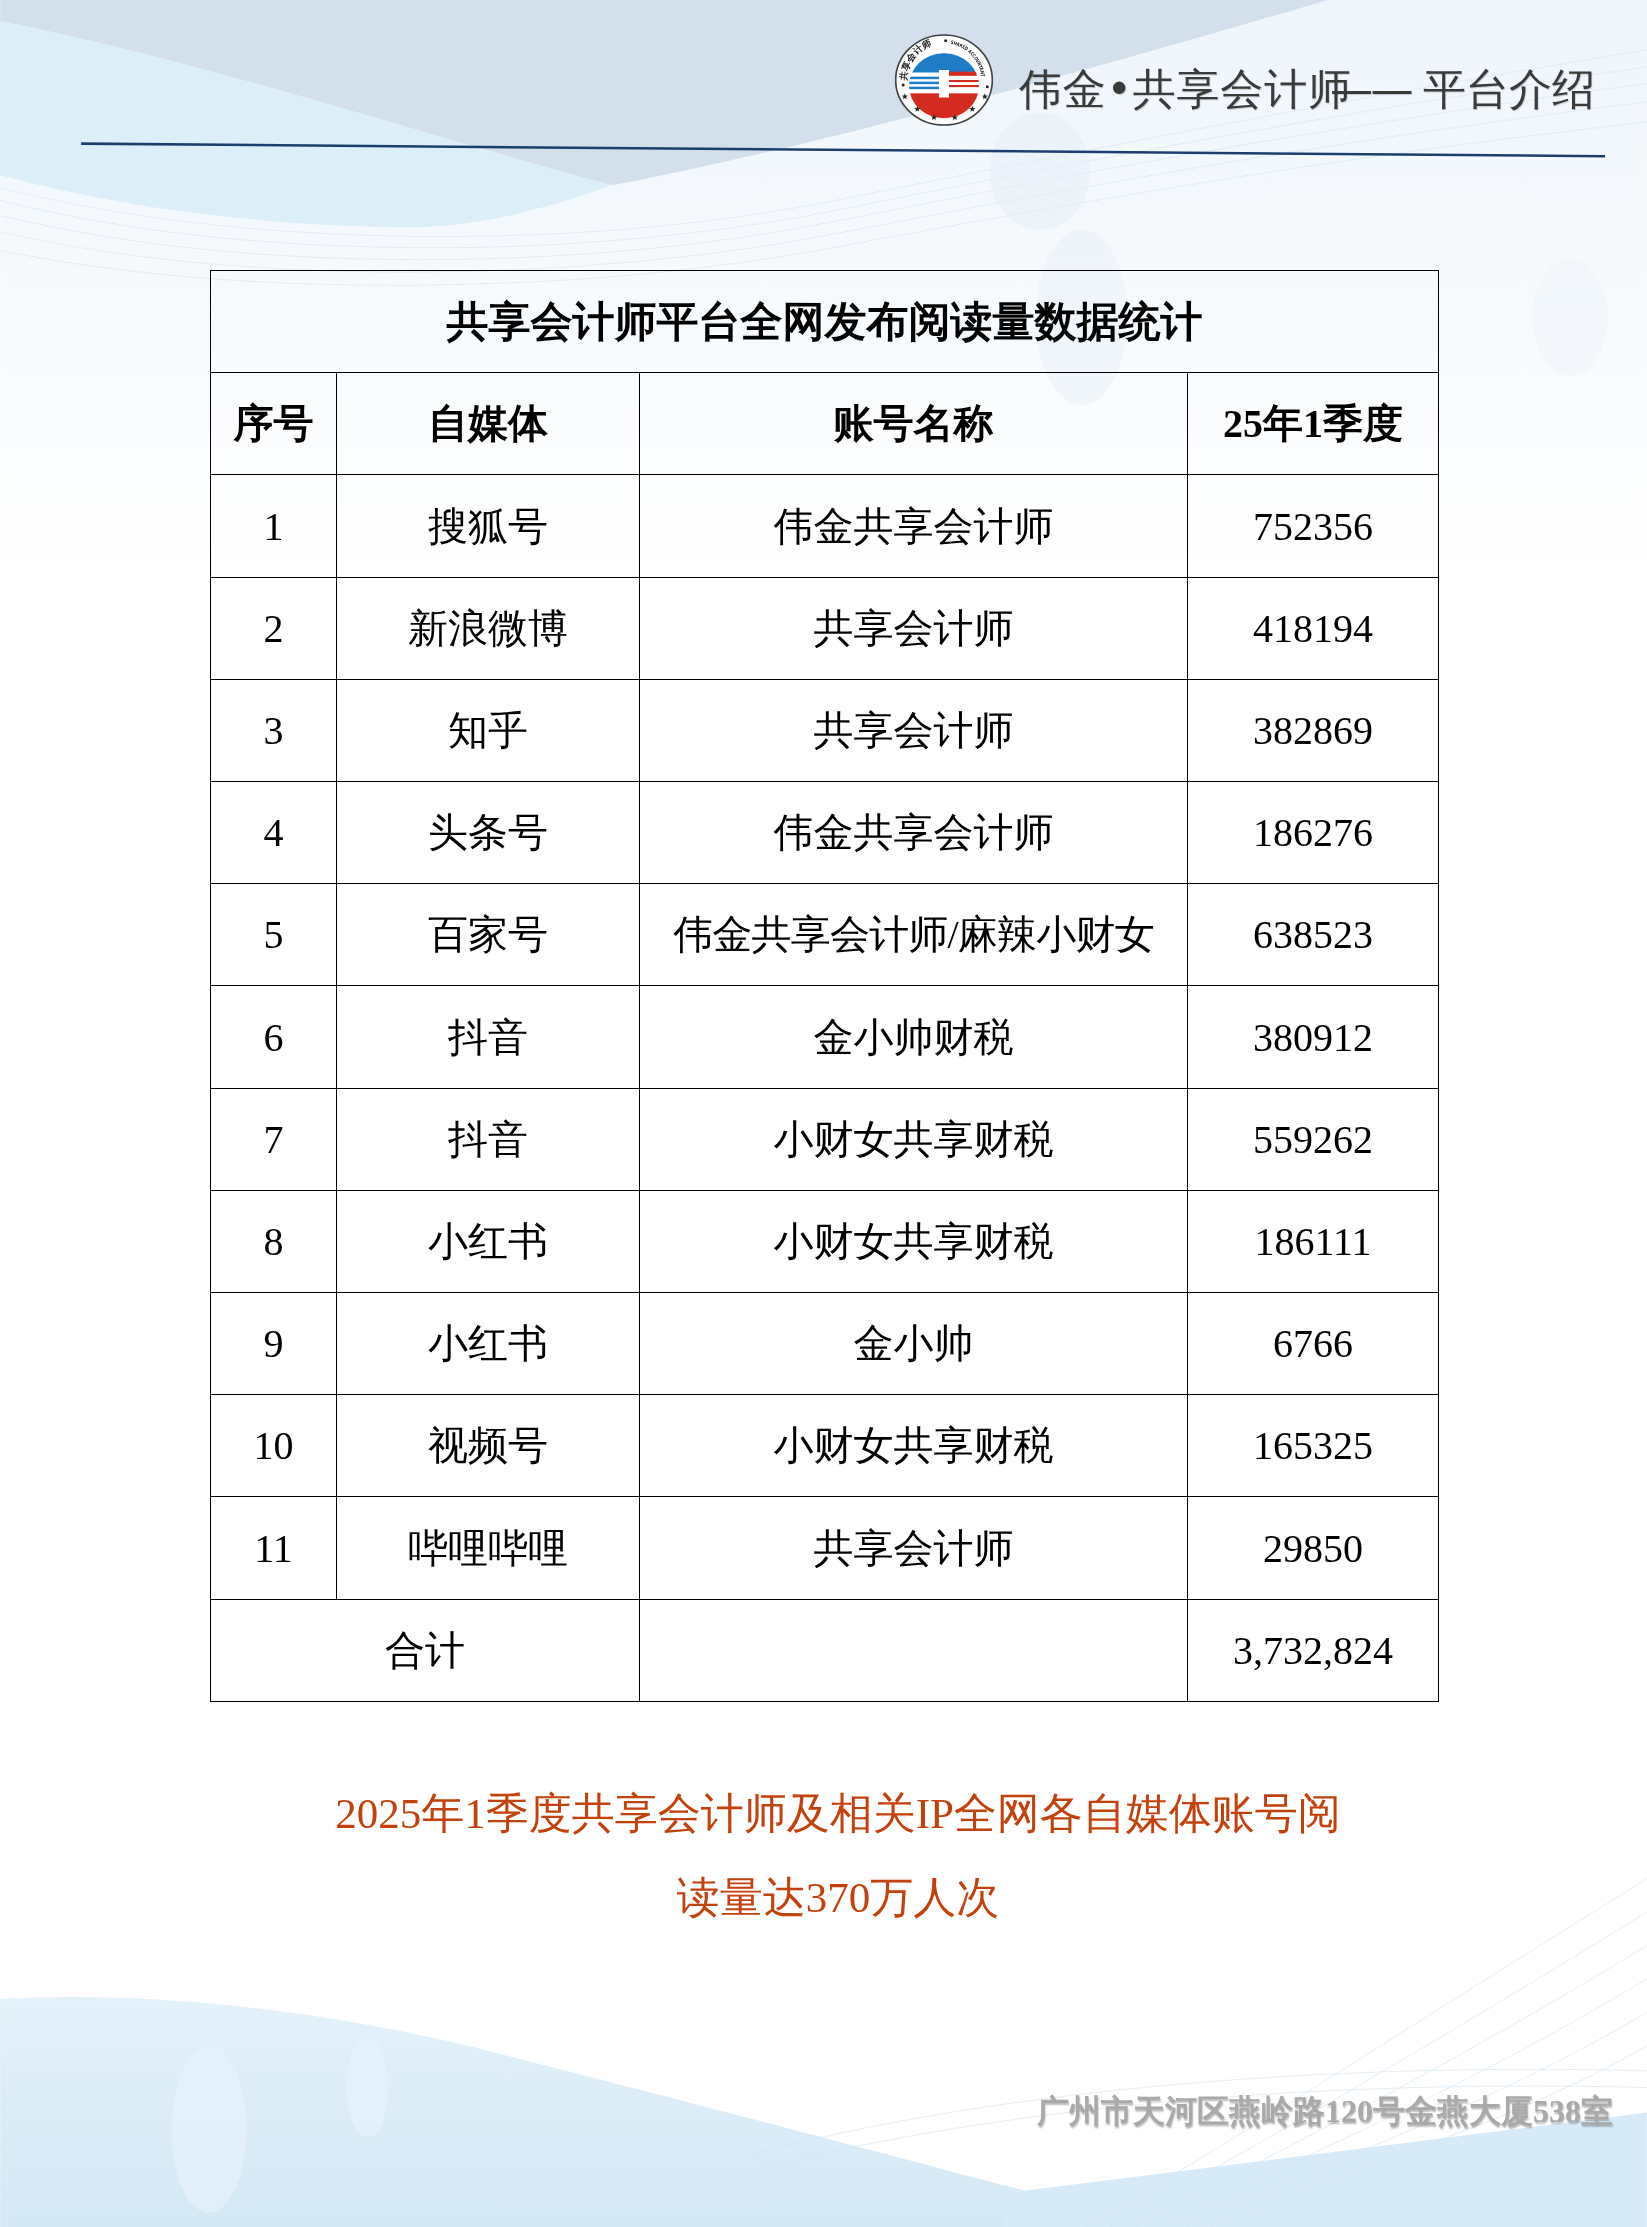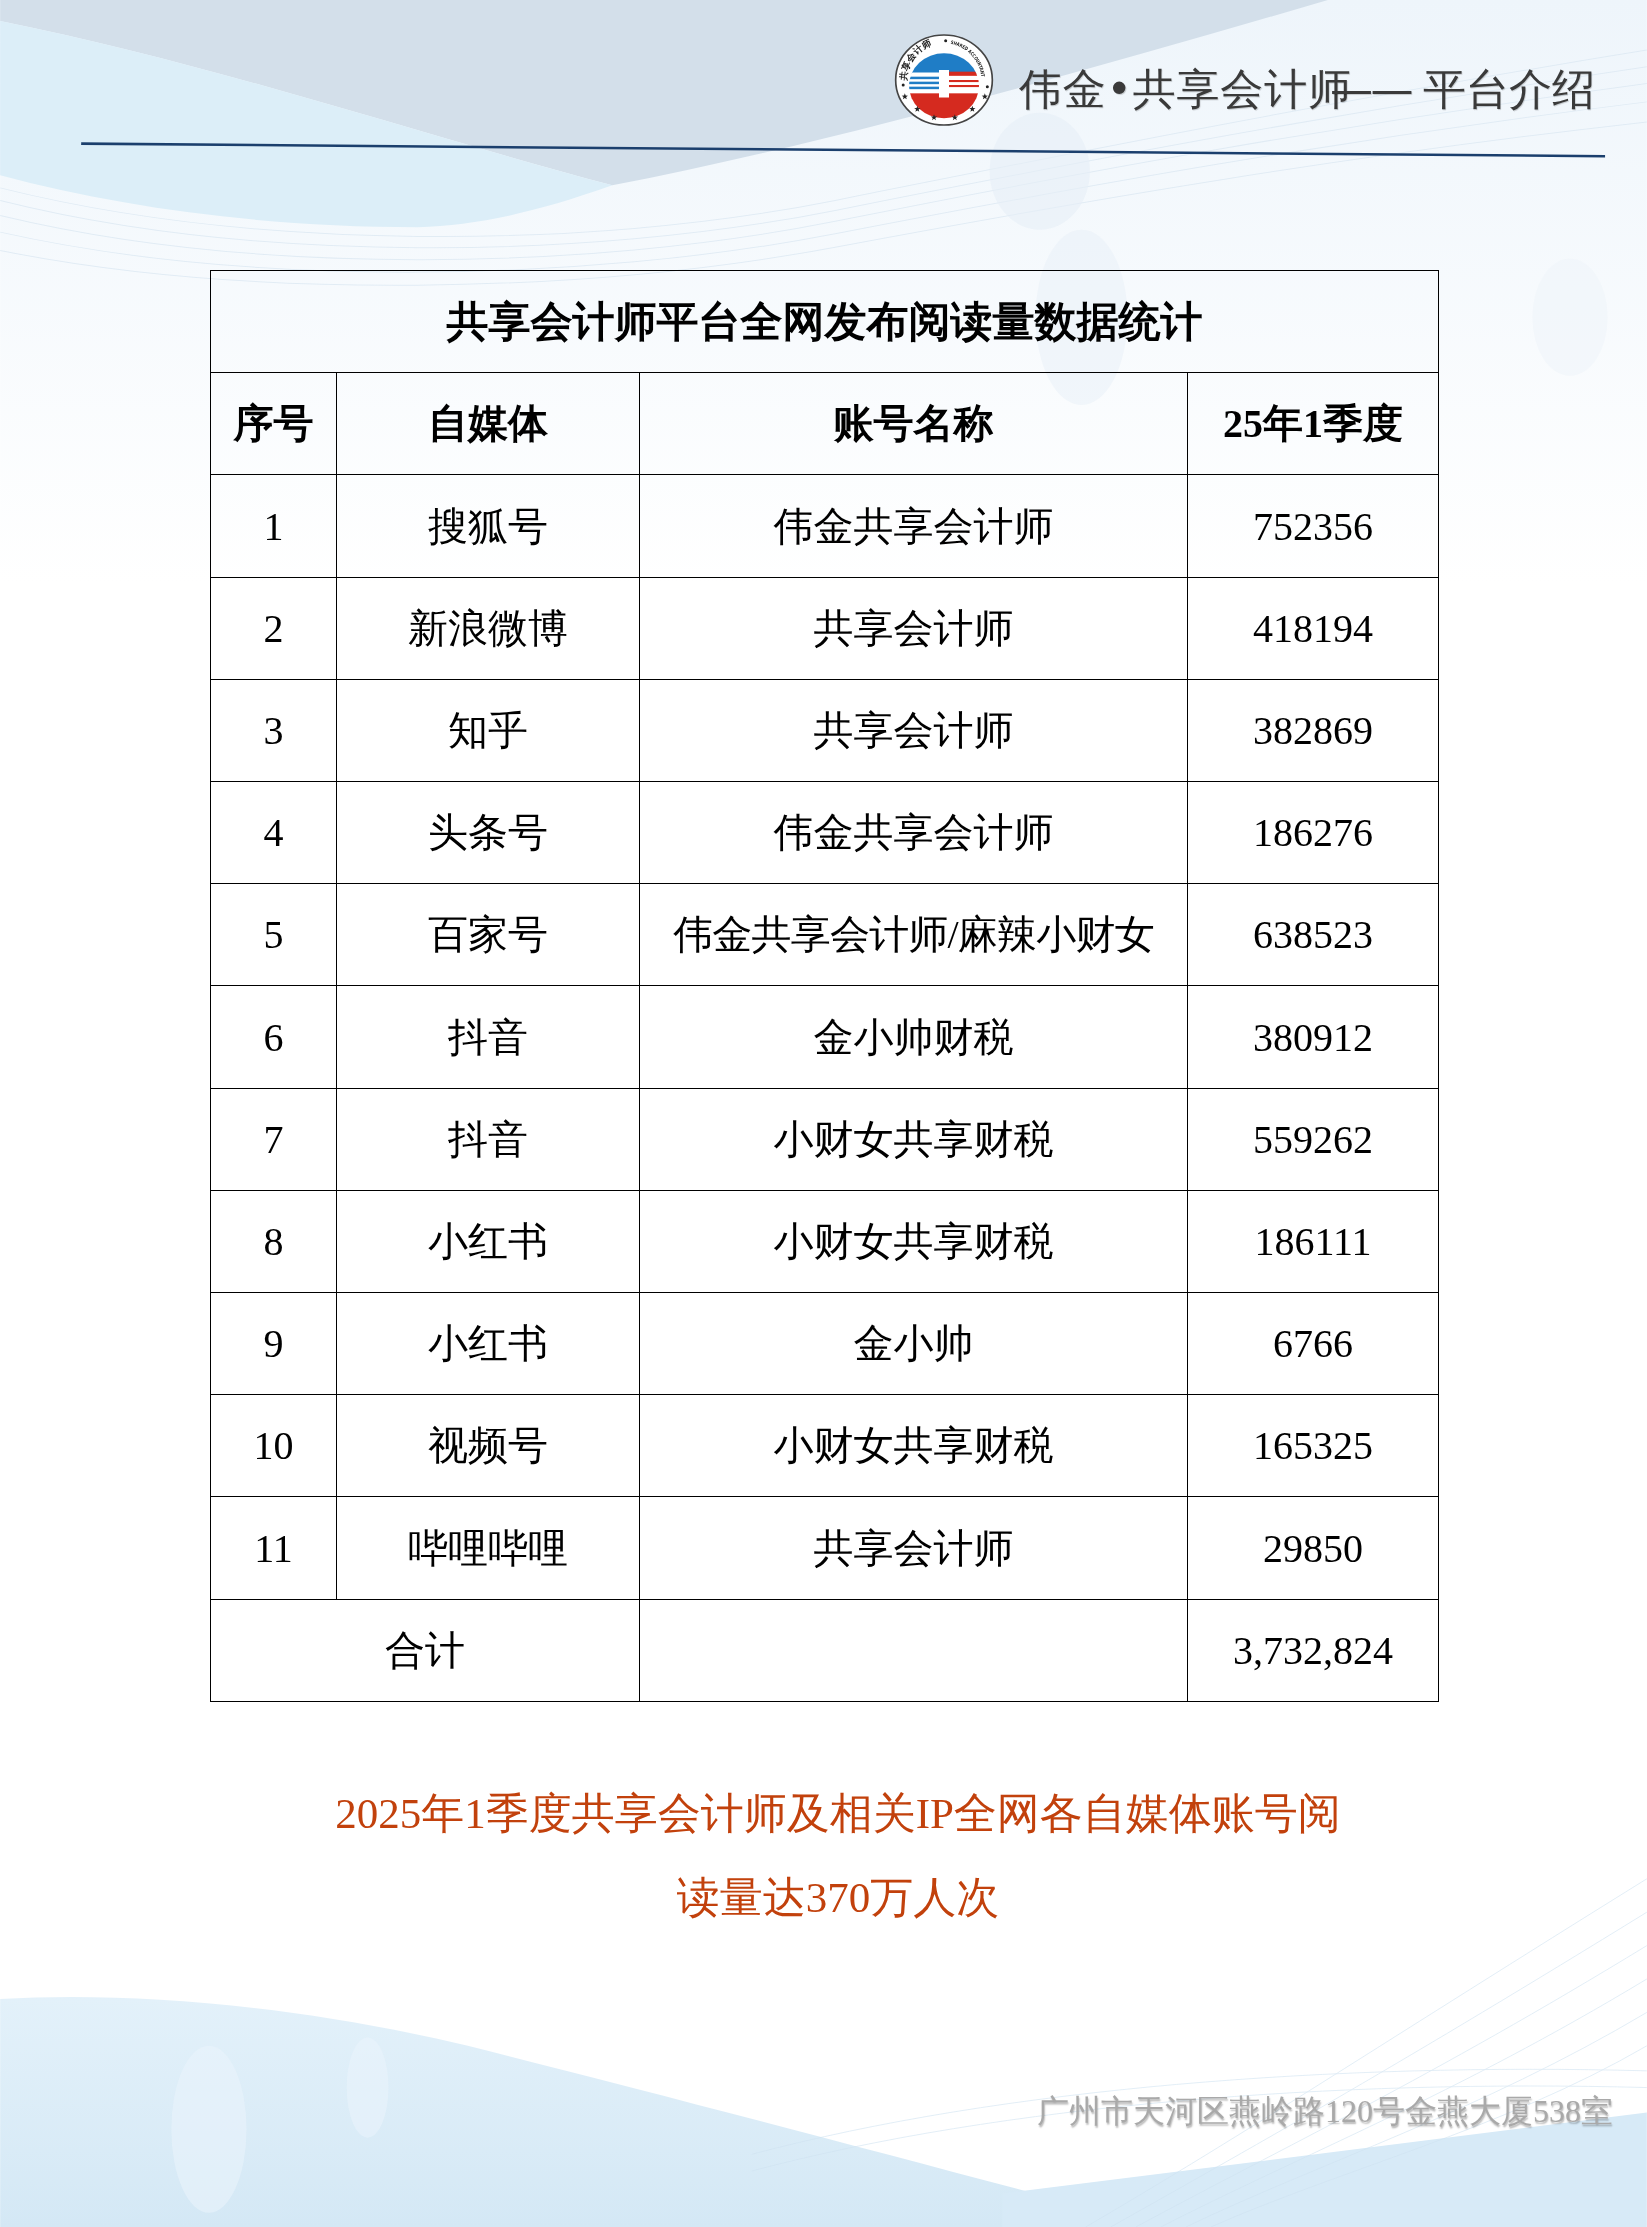--- a/index.html
+++ b/index.html
@@ -41,21 +41,21 @@
     font-family: "Liberation Serif", serif;
   }
   .caption-line { display: block; }
 
   .footer {
     position: absolute; right: 34px; top: 2083px; text-align: right;
     font-size: 32px; line-height: 56px; color: #a9a9a9;
     text-shadow: 0.8px 1.7px 1.7px rgba(0,0,0,0.28);
     font-family: "Liberation Serif", serif; white-space: nowrap;
   }
-  .footer-line { display: block; }
+  .footer-line { display: block; font-weight: bold; }
   .hotline { margin-left: 52px; }
 </style>
 </head>
 <body>
 
 <svg class="bg" viewBox="0 0 1972 2667" xmlns="http://www.w3.org/2000/svg">
   <defs>
     <linearGradient id="topFade" x1="0" y1="0" x2="0" y2="1">
       <stop offset="0" stop-color="#eef5fb"></stop>
       <stop offset="1" stop-color="#ffffff"></stop>

